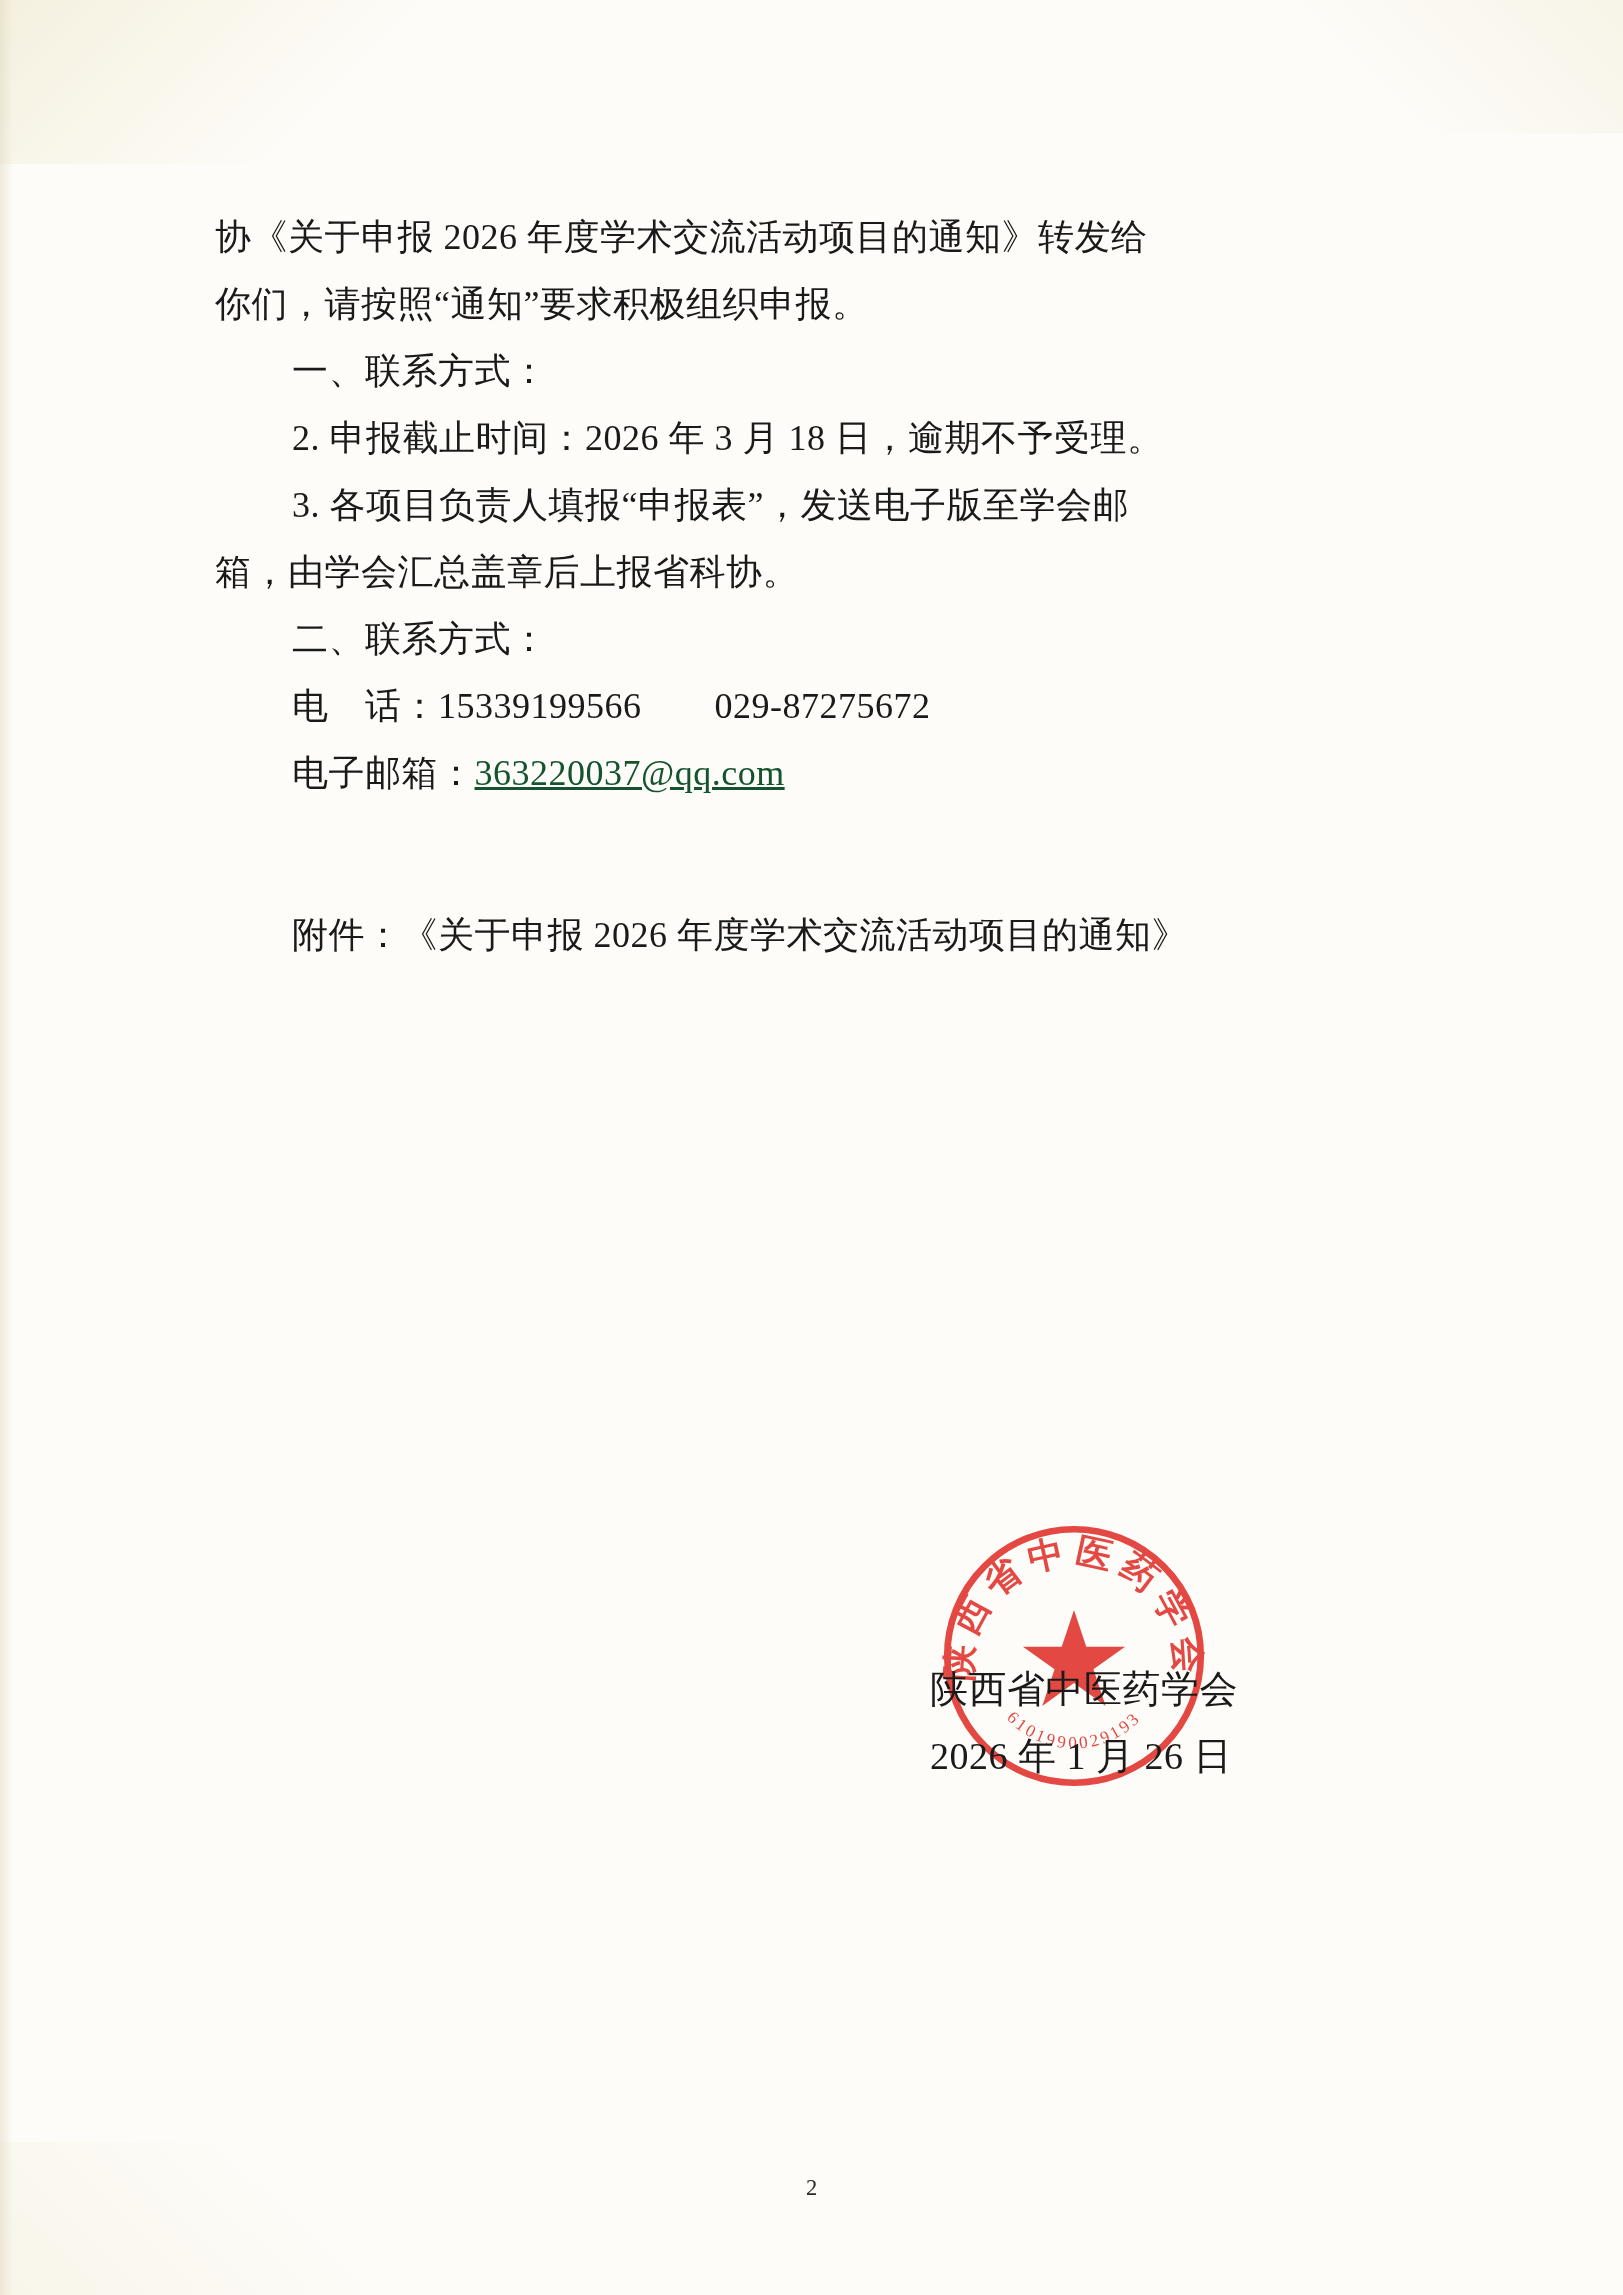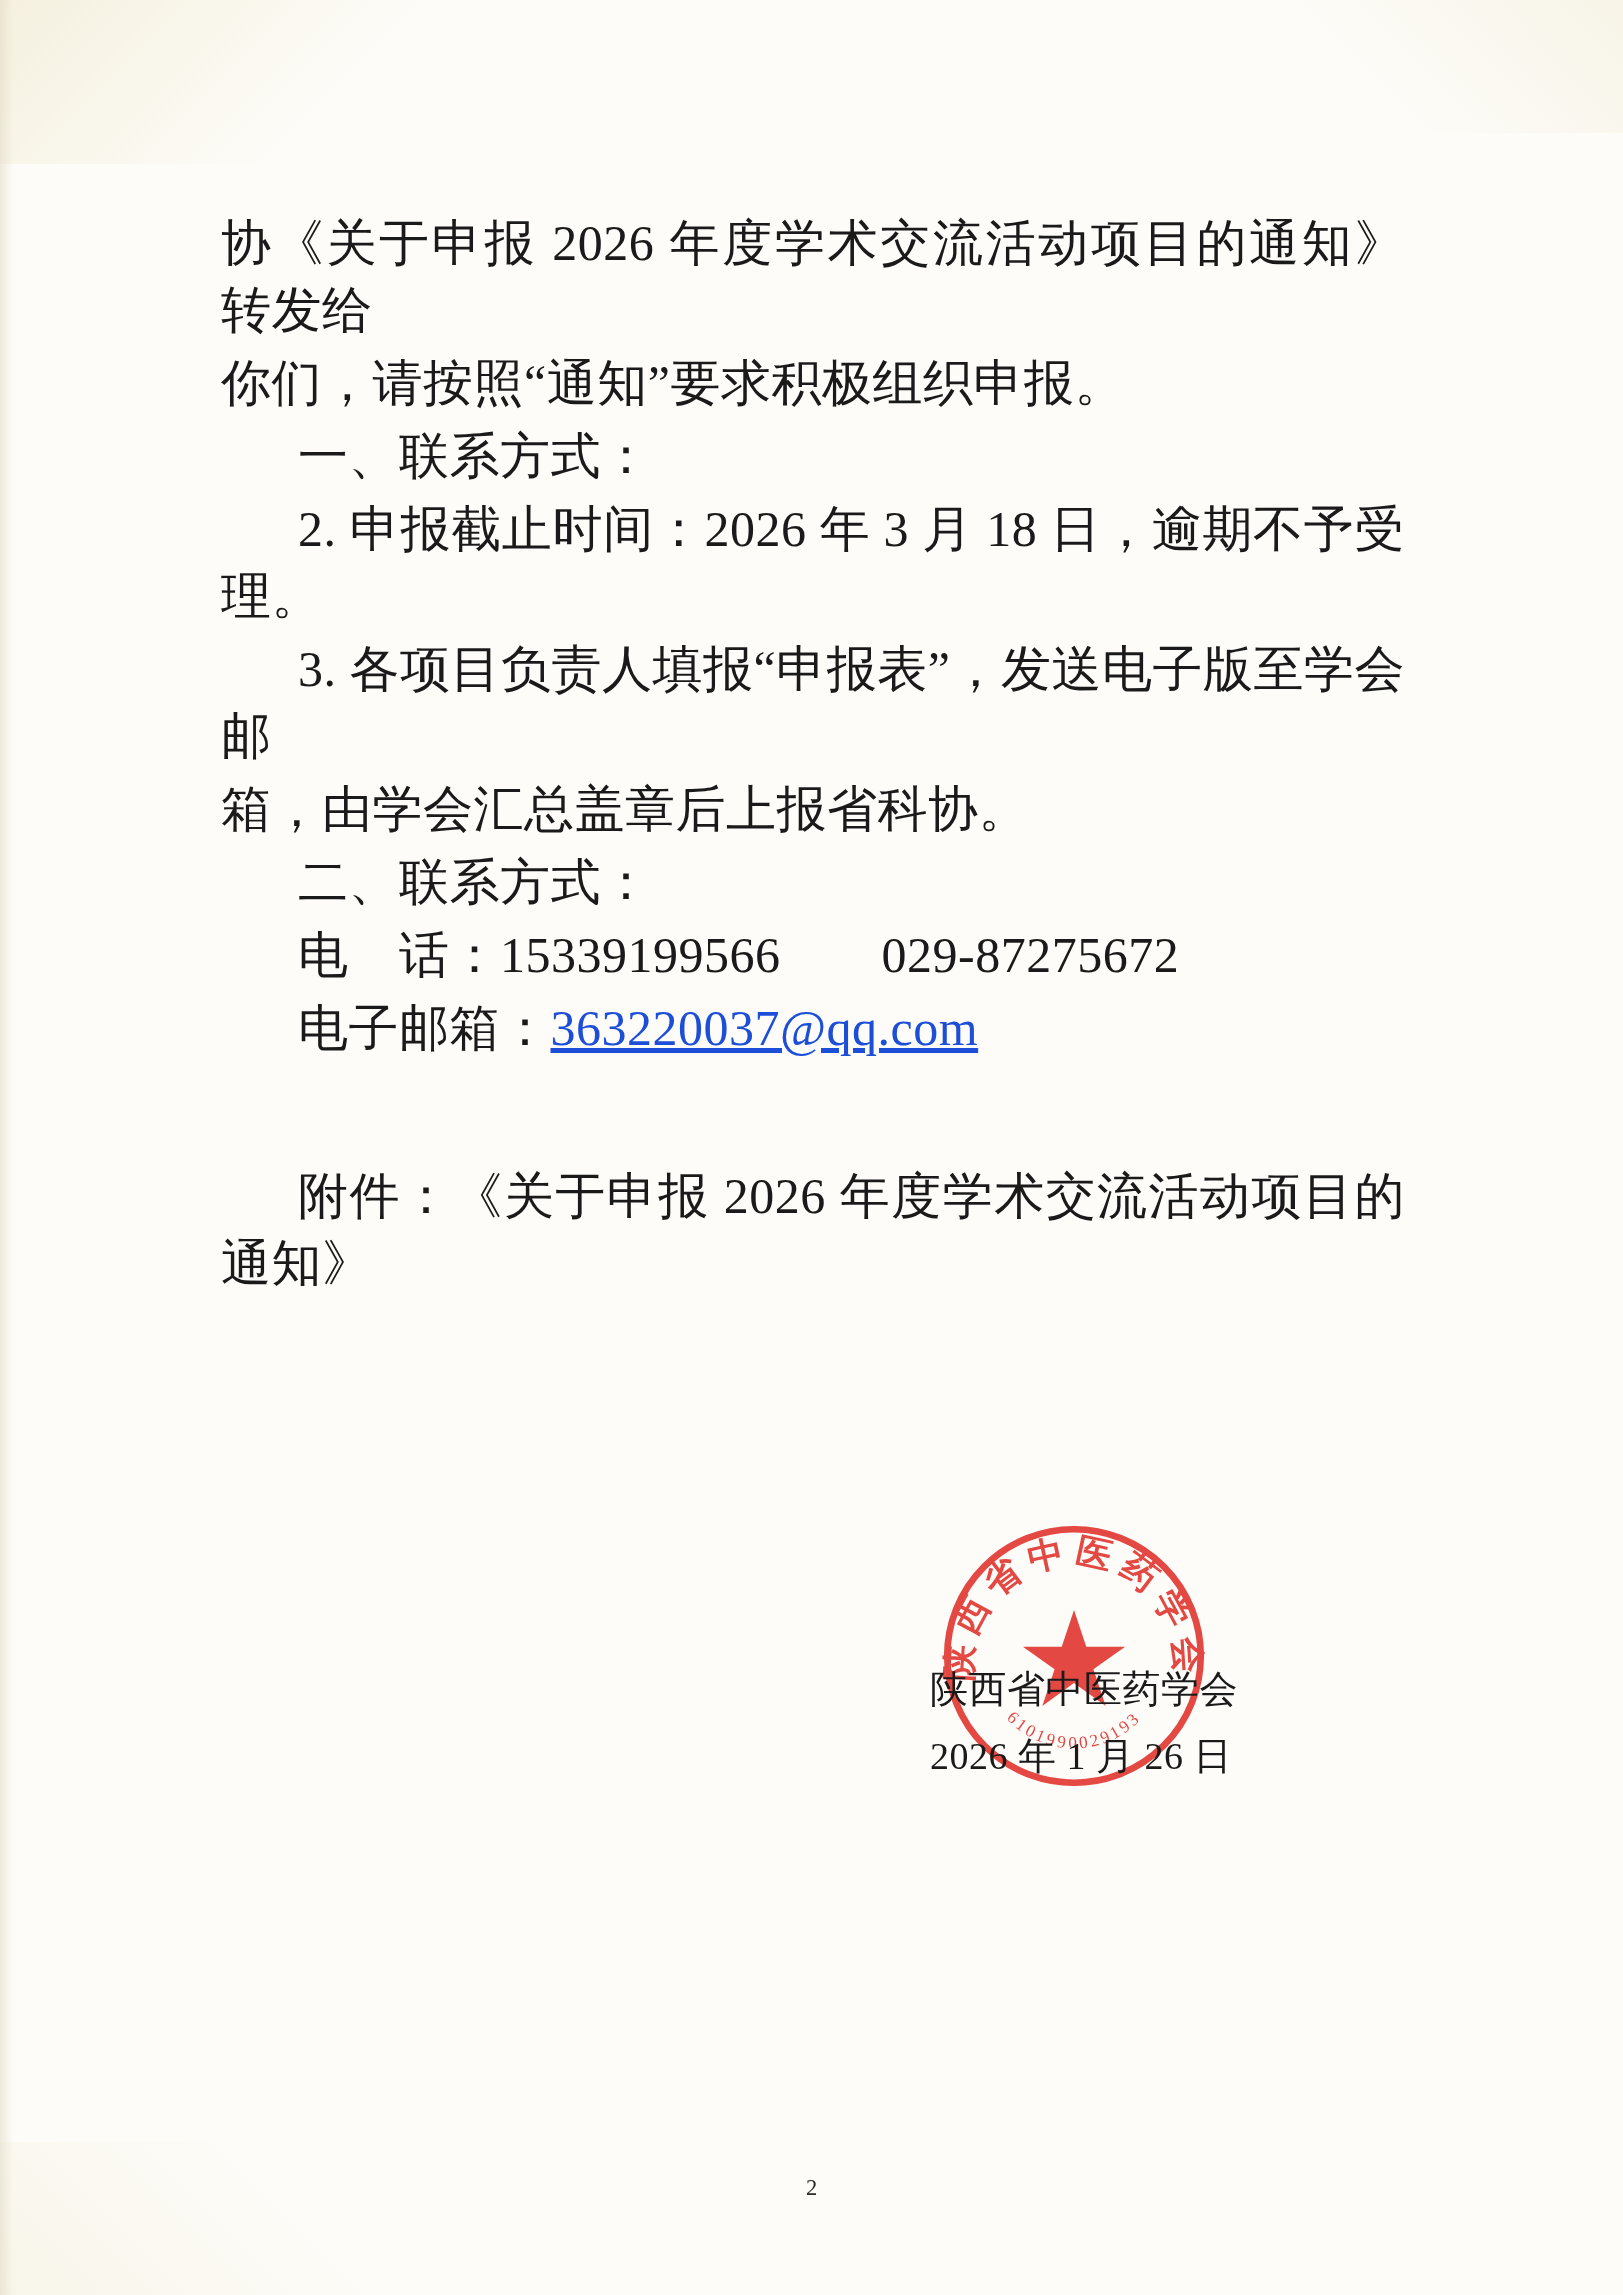--- a/index.html
+++ b/index.html
@@ -46,39 +46,39 @@
     background: linear-gradient(90deg, rgba(225,218,196,0.55), rgba(253,252,248,0));
     pointer-events: none;
   }
   .content {
     position: absolute;
     left: 215px;
     top: 204px;
     width: 1196px;
   }
   .para {
-    font-size: 50px;
+    font-size: 36px;
     line-height: 67px;
     color: #1a1a1a;
     letter-spacing: 0.5px;
-    margin: 6px;
+    margin: 0;
     text-align: justify;
   }
   .indent {
     text-indent: 77px;
   }
   .blank-line {
     height: 67px;
   }
   .attachment {
     text-indent: 77px;
     margin-top: 28px;
   }
   .email-link {
-    color: #1d4ed8;
+    color: #14532d;
     text-decoration: underline;
     font-family: "Liberation Serif", serif;
   }
   
   .sign-block {
     position: absolute;
     left: 930px;
     top: 1656px;
     width: 460px;
     font-size: 38px;

